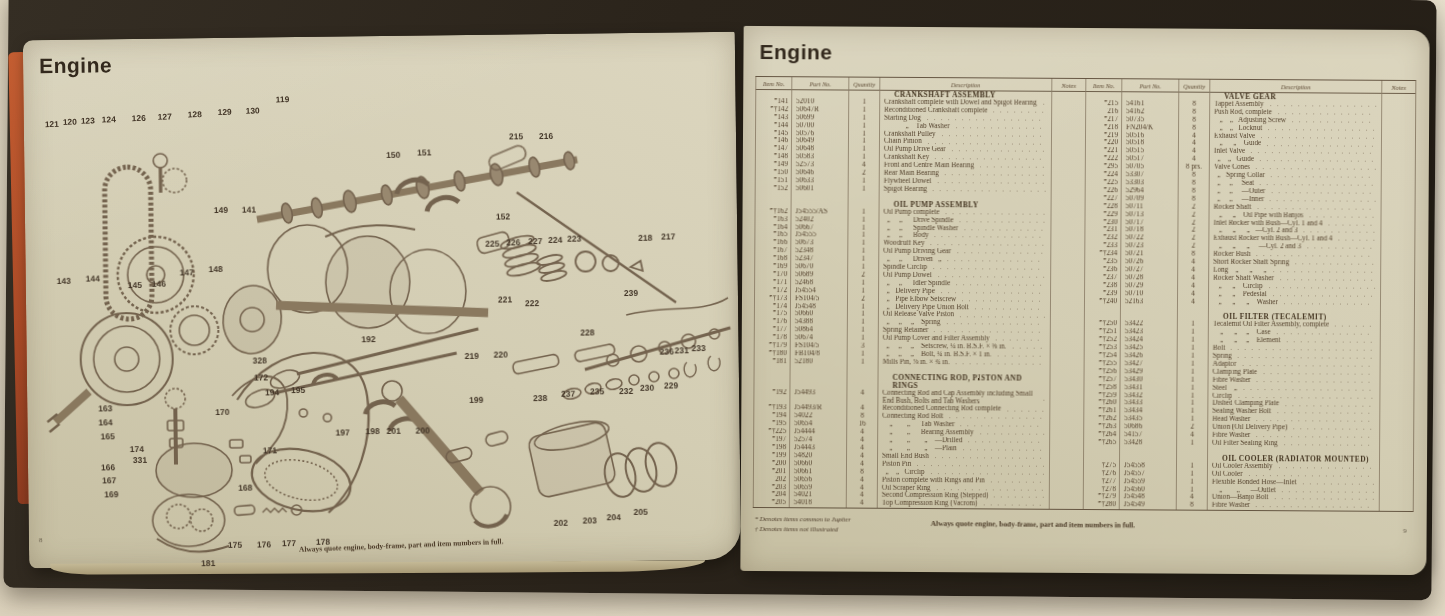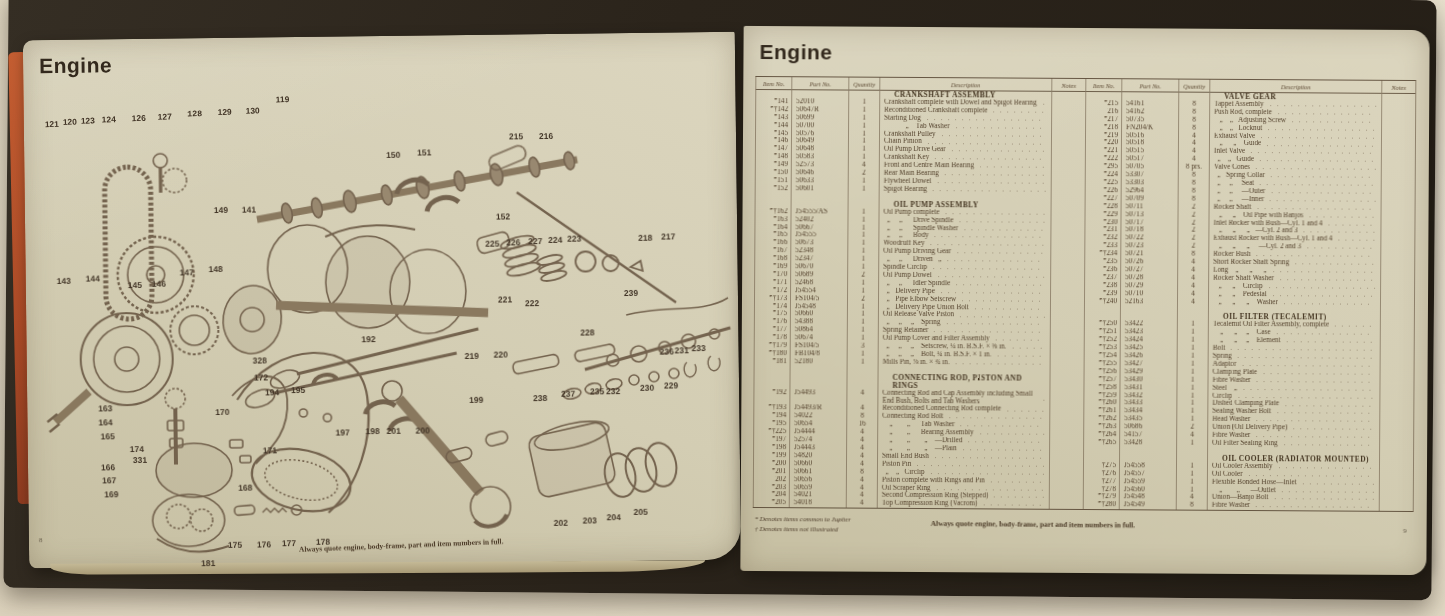--- a/index.html
+++ b/index.html
@@ -261,21 +261,21 @@
           <path d="M136,99 L136,124" stroke-width="3.4"></path>
         </g>
       </g>
     </svg>
   <span class="callout" style="left: 28px; top: 54px;">121</span>
       <span class="callout" style="left: 46px; top: 52px;">120</span>
       <span class="callout" style="left: 64px; top: 51px;">123</span>
       <span class="callout" style="left: 85px; top: 50px;">124</span>
       <span class="callout" style="left: 115px; top: 49px;">126</span>
       <span class="callout" style="left: 141px; top: 48px;">127</span>
-      <span class="callout" style="left: 171px; top: 46px; font-family: Liberation Mono, monospace;">128</span>
+      <span class="callout" style="left: 171px; top: 46px;">128</span>
       <span class="callout" style="left: 201px; top: 44px;">129</span>
       <span class="callout" style="left: 229px; top: 43px;">130</span>
       <span class="callout" style="left: 259px; top: 32px;">119</span>
       <span class="callout" style="left: 369px; top: 89px;">150</span>
       <span class="callout" style="left: 400px; top: 87px;">151</span>
       <span class="callout" style="left: 492px; top: 72px;">215</span>
       <span class="callout" style="left: 522px; top: 72px;">216</span>
       <span class="callout" style="left: 196px; top: 142px;">149</span>
       <span class="callout" style="left: 224px; top: 142px;">141</span>
       <span class="callout" style="left: 478px; top: 152px;">152</span>
@@ -320,21 +320,21 @@
       <span class="callout" style="left: 345px; top: 365px;">198</span>
       <span class="callout" style="left: 366px; top: 365px;">201</span>
       <span class="callout" style="left: 395px; top: 365px;">200</span>
       <span class="callout" style="left: 449px; top: 335px;">199</span>
       <span class="callout" style="left: 445px; top: 291px;">219</span>
       <span class="callout" style="left: 474px; top: 290px;">220</span>
       <span class="callout" style="left: 561px; top: 269px;">228</span>
       <span class="callout" style="left: 513px; top: 334px;">238</span>
       <span class="callout" style="left: 541px; top: 330px;">237</span>
       <span class="callout" style="left: 570px; top: 328px;">235</span>
-      <span class="callout" style="left: 586px; top: 328px;">232</span>
+      <span class="callout" style="left: 599px; top: 328px;">232</span>
       <span class="callout" style="left: 620px; top: 325px;">230</span>
       <span class="callout" style="left: 644px; top: 323px;">229</span>
       <span class="callout" style="left: 640px; top: 289px;">236</span>
       <span class="callout" style="left: 655px; top: 288px;">231</span>
       <span class="callout" style="left: 672px; top: 286px;">233</span>
       <span class="callout" style="left: 532px; top: 459px;">202</span>
       <span class="callout" style="left: 561px; top: 457px;">203</span>
       <span class="callout" style="left: 585px; top: 454px;">204</span>
       <span class="callout" style="left: 612px; top: 449px;">205</span>
     </div>

